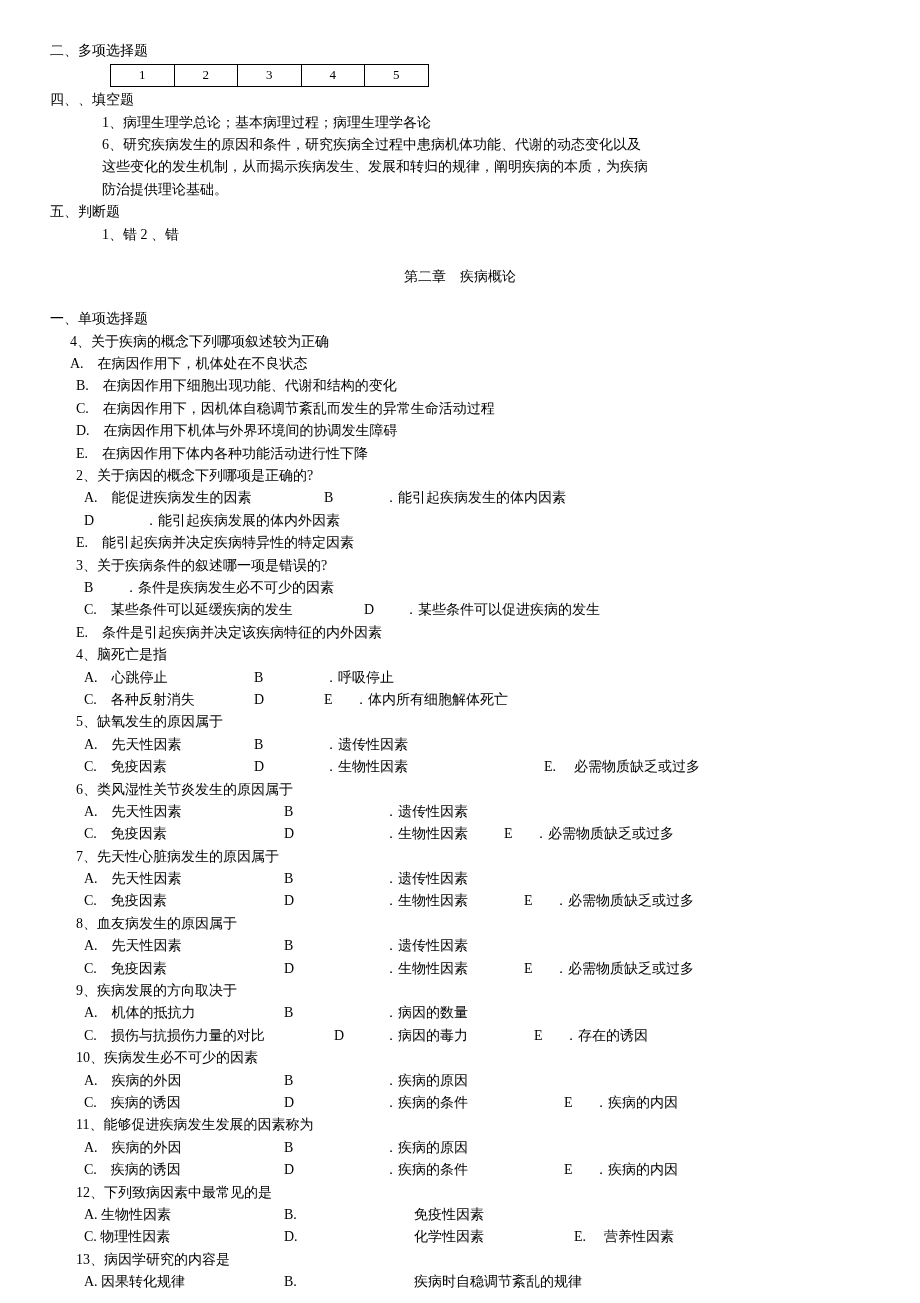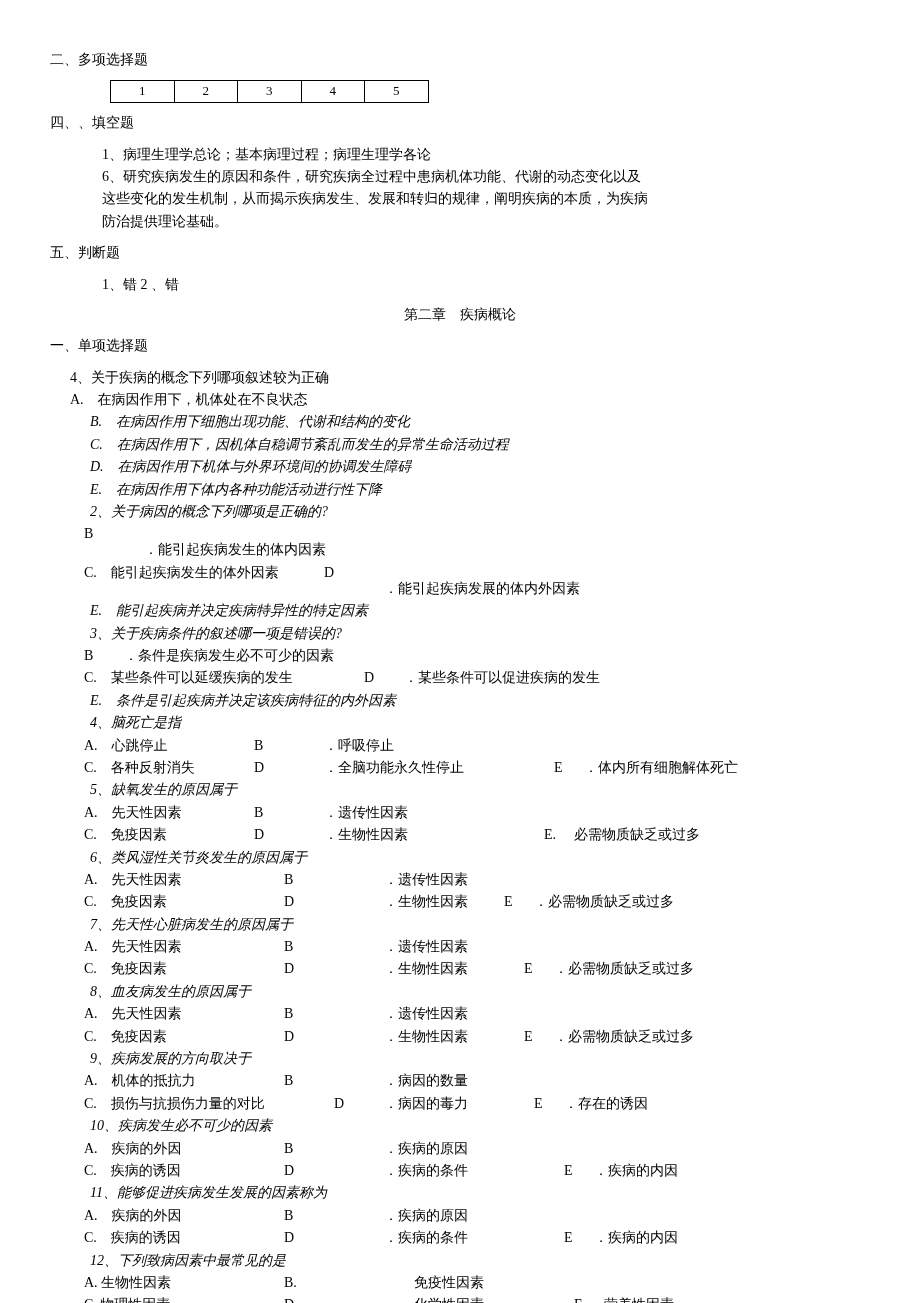--- a/index.html
+++ b/index.html
@@ -6,55 +6,54 @@
     font-family: "SimSun", "宋体", serif;
     font-size: 14px;
     line-height: 1.6;
     margin: 0;
     padding: 40px 50px;
     background: #fff;
     color: #000;
     width: 820px;
   }
   .section-title {
-    margin: 9px 0;
+    margin: 0 0;
   }
   table {
     border-collapse: collapse;
     margin: 2px 0 2px 60px;
   }
   td {
     border: 1px solid #000;
     padding: 0 28px;
     text-align: center;
     font-size: 13px;
     height: 20px;
   }
   .indent1 {
     margin-left: 52px;
     text-indent: 0;
   }
   .indent-q {
     margin-left: 20px;
   }
   .indent-opt {
-    margin-left: 40px;
-    font-style: italic;
+    margin-left: 26px;
   }
   .chapter {
     text-align: center;
-    margin: 8px 0;
+    margin: 20px 0;
   }
   .row {
     display: flex;
     margin-left: 34px;
   }
   .row .c1 { width: 240px; }
   .row .c2 { width: 60px; }
-  .row .c3 { width: 220px; margin-top: 16px; }
+  .row .c3 { width: 220px; }
   p { margin: 0; }
 </style>
 </head>
 <body>
 
 <p class="section-title">二、多项选择题</p>
 
 <table>
   <tbody>
       <tr>
@@ -82,25 +81,25 @@
 
 <p class="indent-q">4、关于疾病的概念下列哪项叙述较为正确</p>
 <p class="indent-q">A.　在病因作用下，机体处在不良状态</p>
 <p class="indent-opt">B.　在病因作用下细胞出现功能、代谢和结构的变化</p>
 <p class="indent-opt">C.　在病因作用下，因机体自稳调节紊乱而发生的异常生命活动过程</p>
 <p class="indent-opt">D.　在病因作用下机体与外界环境间的协调发生障碍</p>
 <p class="indent-opt">E.　在病因作用下体内各种功能活动进行性下降</p>
 
 <p class="indent-opt">2、关于病因的概念下列哪项是正确的?</p>
 <div class="row">
+  <span class="c1">A.　能促进疾病发生的因素</span>
   <span class="c2">B</span>
   <span class="c3">．能引起疾病发生的体内因素</span>
 </div>
 <div class="row">
-  <span class="c1">C.　能引起疾病发生的体外因素</span>
   <span class="c2">D</span>
   <span class="c3">．能引起疾病发展的体内外因素</span>
 </div>
 <p class="indent-opt">E.　能引起疾病并决定疾病特异性的特定因素</p>
 
 <p class="indent-opt">3、关于疾病条件的叙述哪一项是错误的?</p>
 <div class="row">
   <span style="width:40px">B</span>
   <span>．条件是疾病发生必不可少的因素</span>
 </div>
@@ -113,21 +112,20 @@
 
 <p class="indent-opt">4、脑死亡是指</p>
 <div class="row">
   <span style="width:170px">A.　心跳停止</span>
   <span style="width:70px">B</span>
   <span>．呼吸停止</span>
 </div>
 <div class="row">
   <span style="width:170px">C.　各种反射消失</span>
   <span style="width:70px">D</span>
-  <span style="width:230px">．全脑功能永久性停止</span>
   <span style="width:30px">E</span>
   <span>．体内所有细胞解体死亡</span>
 </div>
 
 <p class="indent-opt">5、缺氧发生的原因属于</p>
 <div class="row">
   <span style="width:170px">A.　先天性因素</span>
   <span style="width:70px">B</span>
   <span>．遗传性因素</span>
 </div>

